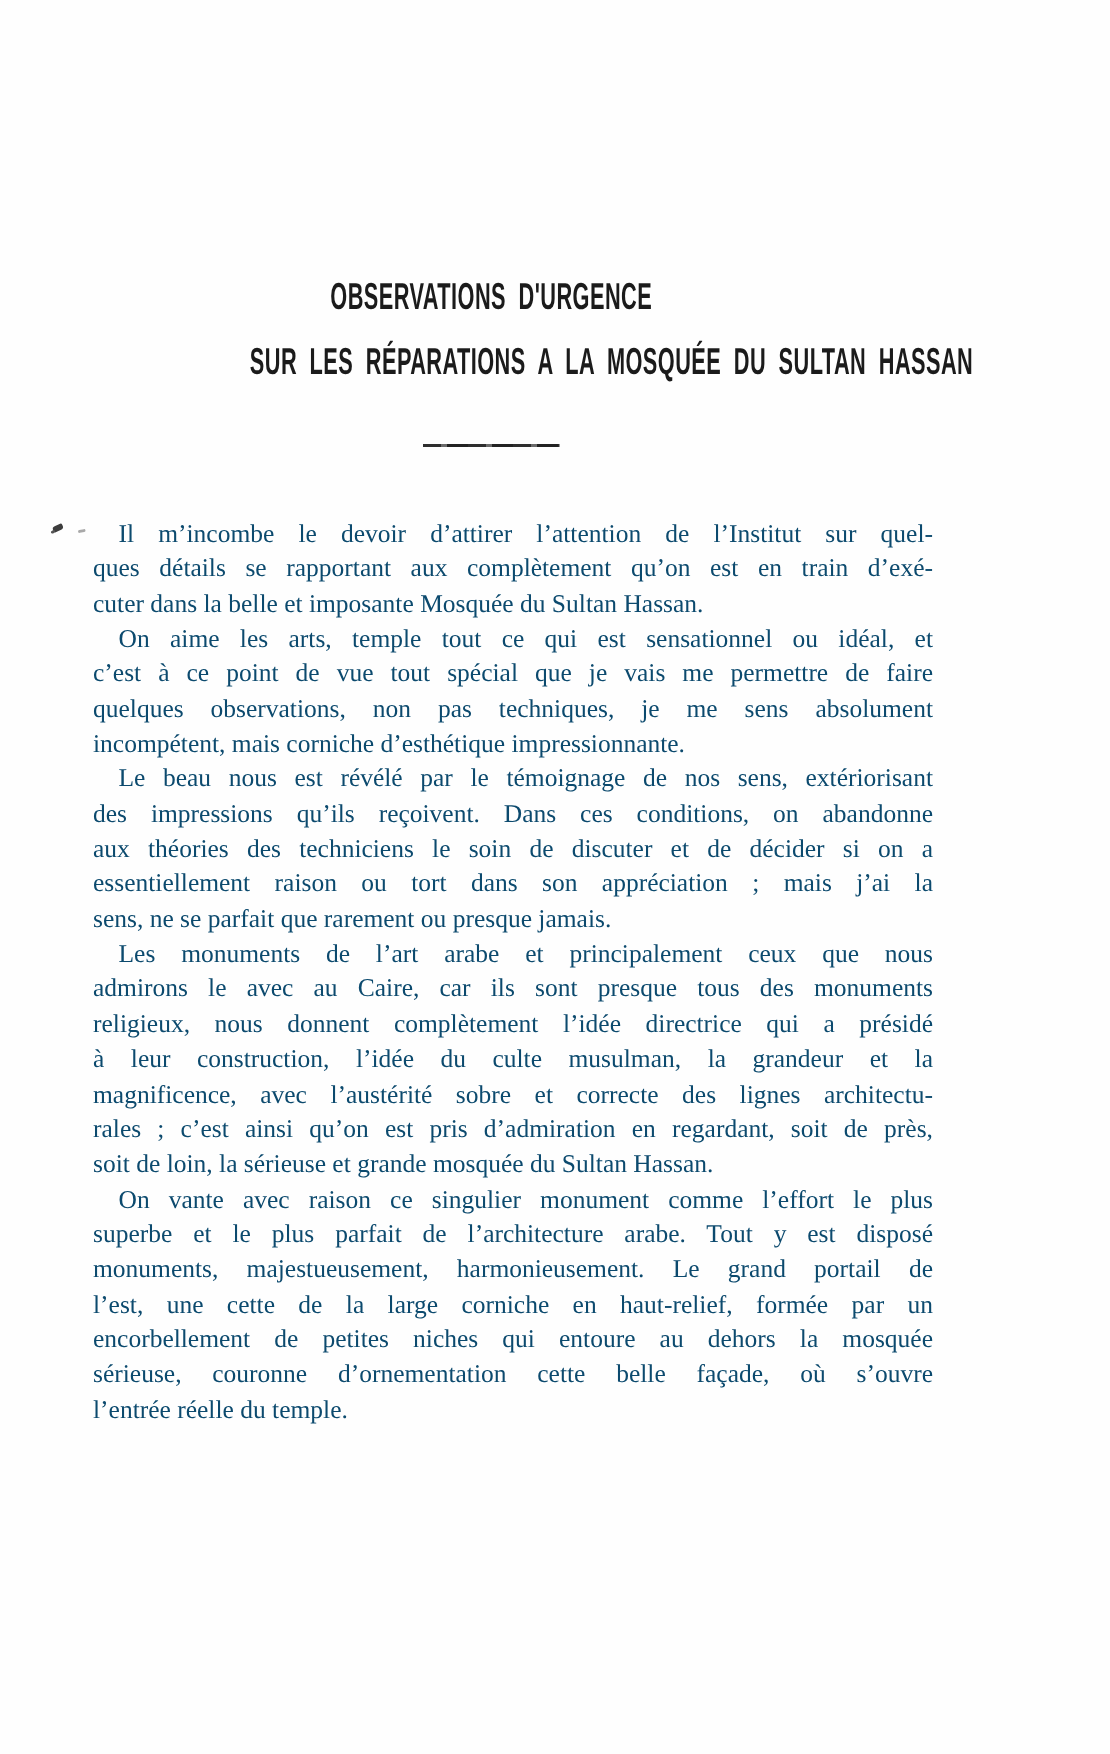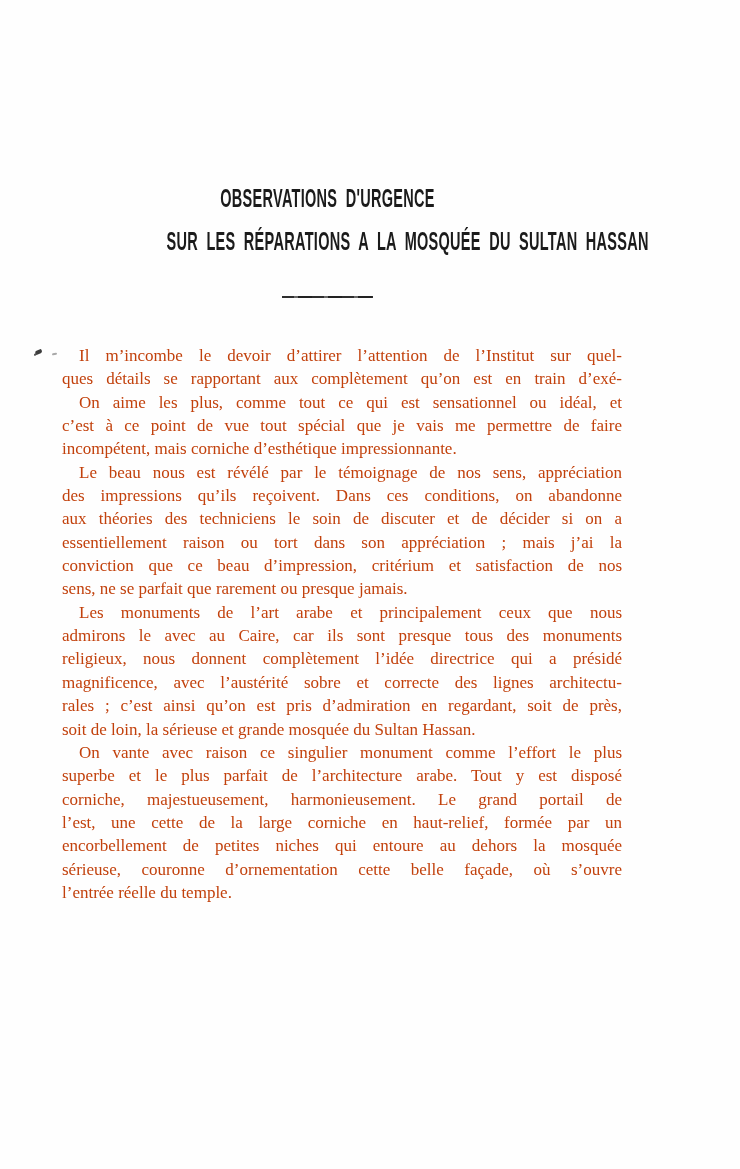--- a/index.html
+++ b/index.html
@@ -47,21 +47,21 @@
   }
   
   .body-text {
     position: absolute;
     left: 62px;
     top: 344px;
     width: 560px;
     font-family: "Liberation Serif", serif;
     font-size: 17px;
     line-height: 23.35px;
-    color: #c2410c;
+    color: #0c4a6e;
   }
   .para { margin: 0; }
   .line {
     text-align: justify;
     text-align-last: justify;
     text-justify: inter-word;
     white-space: normal;
   }
   .line.last { text-align-last: left; }
   .line.first { text-indent: 17px; }
@@ -108,46 +108,48 @@
 
   <div class="divider"></div>
 
   <div class="smudge-a"></div>
   <div class="smudge-b"></div>
 
   <div class="body-text">
       <div class="para">
         <div class="line first">Il m’incombe le devoir d’attirer l’attention de l’Institut sur quel-</div>
         <div class="line">ques détails se rapportant aux complètement qu’on est en train d’exé-</div>
+        <div class="line last">cuter dans la belle et imposante Mosquée du Sultan Hassan.</div>
       </div>
       <div class="para">
-        <div class="line first">On aime les plus, comme tout ce qui est sensationnel ou idéal, et</div>
+        <div class="line first">On aime les arts, temple tout ce qui est sensationnel ou idéal, et</div>
         <div class="line">c’est à ce point de vue tout spécial que je vais me permettre de faire</div>
+        <div class="line">quelques observations, non pas techniques, je me sens absolument</div>
         <div class="line last">incompétent, mais corniche d’esthétique impressionnante.</div>
       </div>
       <div class="para">
-        <div class="line first">Le beau nous est révélé par le témoignage de nos sens, appréciation</div>
+        <div class="line first">Le beau nous est révélé par le témoignage de nos sens, extériorisant</div>
         <div class="line">des impressions qu’ils reçoivent. Dans ces conditions, on abandonne</div>
         <div class="line">aux théories des techniciens le soin de discuter et de décider si on a</div>
         <div class="line">essentiellement raison ou tort dans son appréciation ; mais j’ai la</div>
-        <div class="line">conviction que ce beau d’impression, critérium et satisfaction de nos</div>
         <div class="line last">sens, ne se parfait que rarement ou presque jamais.</div>
       </div>
       <div class="para">
         <div class="line first">Les monuments de l’art arabe et principalement ceux que nous</div>
         <div class="line">admirons le avec au Caire, car ils sont presque tous des monuments</div>
         <div class="line">religieux, nous donnent complètement l’idée directrice qui a présidé</div>
+        <div class="line">à leur construction, l’idée du culte musulman, la grandeur et la</div>
         <div class="line">magnificence, avec l’austérité sobre et correcte des lignes architectu-</div>
         <div class="line">rales ; c’est ainsi qu’on est pris d’admiration en regardant, soit de près,</div>
         <div class="line last">soit de loin, la sérieuse et grande mosquée du Sultan Hassan.</div>
       </div>
       <div class="para">
         <div class="line first">On vante avec raison ce singulier monument comme l’effort le plus</div>
         <div class="line">superbe et le plus parfait de l’architecture arabe. Tout y est disposé</div>
-        <div class="line">corniche, majestueusement, harmonieusement. Le grand portail de</div>
+        <div class="line">monuments, majestueusement, harmonieusement. Le grand portail de</div>
         <div class="line">l’est, une cette de la large corniche en haut-relief, formée par un</div>
         <div class="line">encorbellement de petites niches qui entoure au dehors la mosquée</div>
         <div class="line">sérieuse, couronne d’ornementation cette belle façade, où s’ouvre</div>
         <div class="line last">l’entrée réelle du temple.</div>
       </div>
     </div>
 
 </div>
 
 </body></html>

